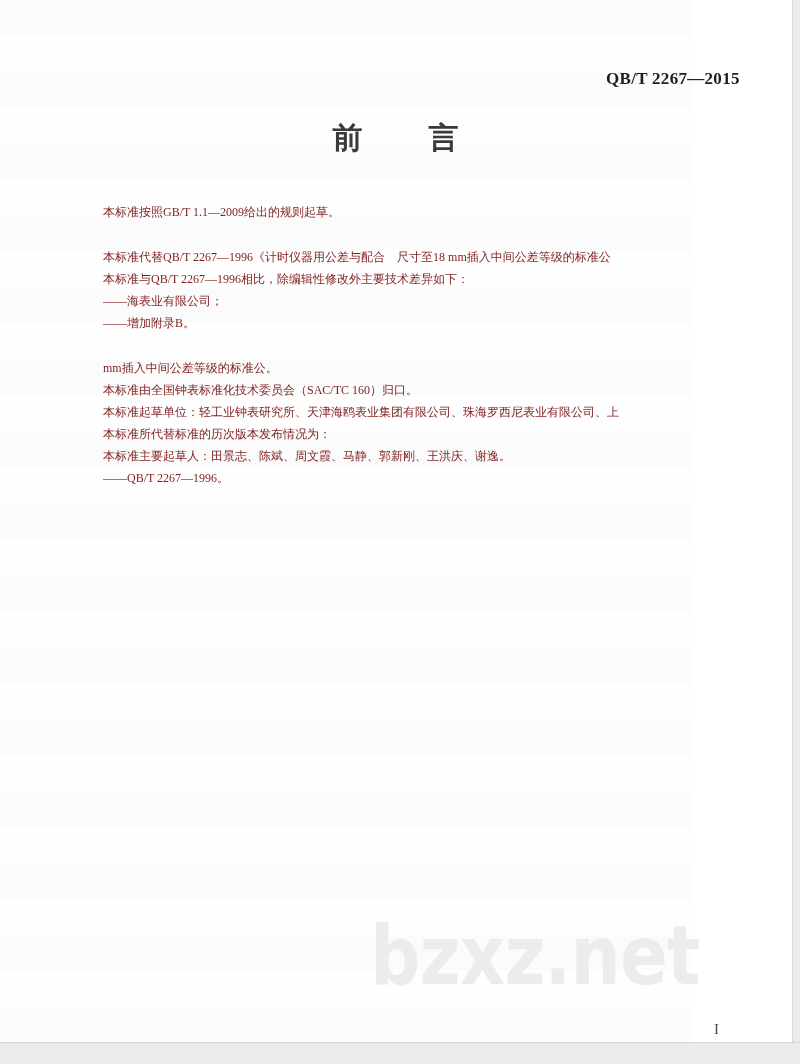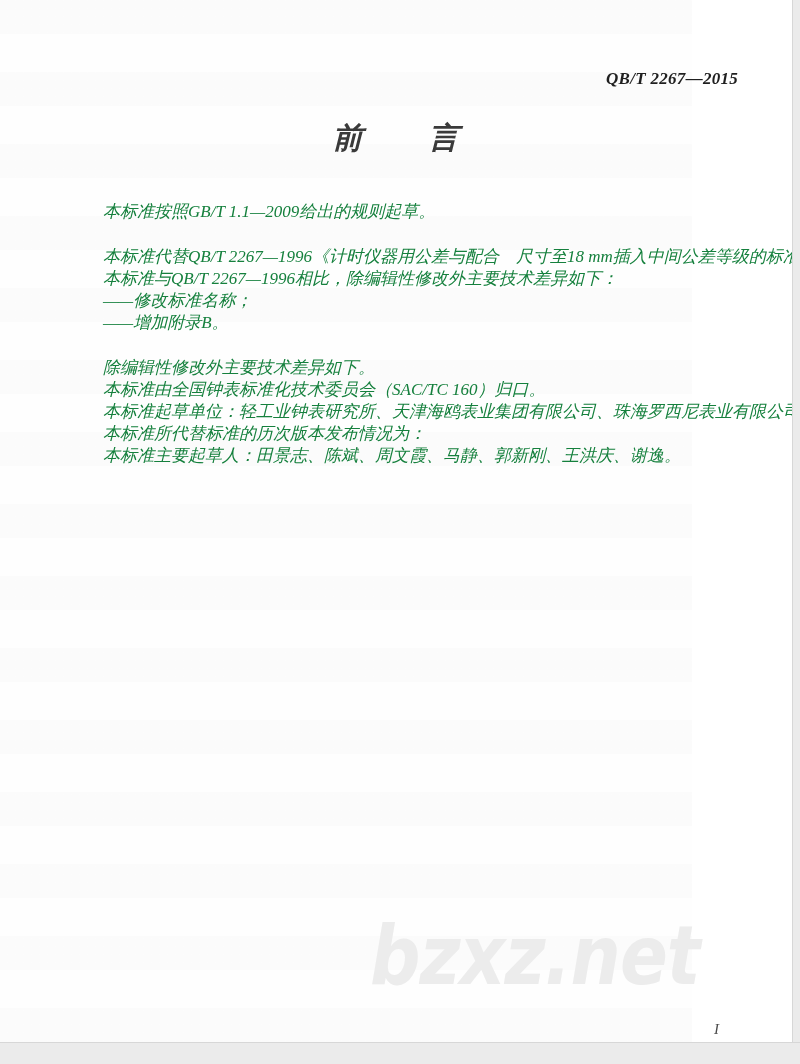--- a/index.html
+++ b/index.html
@@ -9,21 +9,20 @@
     height: 1064px;
     overflow: hidden;
     background: #ffffff;
     font-family: "Liberation Serif", "DejaVu Serif", serif;
   }
   .scan {
     position: relative;
     width: 692px;
     height: 1064px;
     background: #fefefe;
-    font-style: italic;
   }
   
   .scan::before {
     content: "";
     position: absolute;
     inset: 0;
     background: repeating-linear-gradient(
       to bottom,
       rgba(0,0,0,0.012) 0px, rgba(0,0,0,0.012) 34px,
       rgba(0,0,0,0.0) 34px, rgba(0,0,0,0.0) 72px
@@ -50,23 +49,23 @@
     font-weight: bold;
     color: #3a3a3a;
     letter-spacing: 2px;
     white-space: pre;
   }
   .content {
     position: absolute;
     top: 201px;
     left: 83px;
     width: 655px;
-    font-size: 17px;
+    font-size: 12px;
     line-height: 22px;
-    color: #15803d;
+    color: #7f1d1d;
   }
   .ln { white-space: nowrap; }
   .ind { padding-left: 20px; }
   .sp { height: 23px; }
   .watermark {
     position: absolute;
     top: 915px;
     left: 370px;
     font-family: "DejaVu Sans", "Liberation Sans", sans-serif;
     font-weight: bold;
@@ -114,28 +113,29 @@
 
   <div class="header-code">QB/T 2267—2015</div>
 
   <div class="doc-title">前　　言</div>
 
   <div class="content">
     <div class="ln ind">本标准按照GB/T 1.1—2009给出的规则起草。</div>
     <div class="sp"></div>
     <div class="ln ind">本标准代替QB/T 2267—1996《计时仪器用公差与配合　尺寸至18 mm插入中间公差等级的标准公</div>
     <div class="ln ind">本标准与QB/T 2267—1996相比，除编辑性修改外主要技术差异如下：</div>
-    <div class="ln ind">——修改标准名称；</div>
+    <div class="ln ind">——海表业有限公司；</div>
     <div class="ln ind">——增加附录B。</div>
     <div class="sp"></div>
-    <div class="ln ind">除编辑性修改外主要技术差异如下。</div>
+    <div class="ln ind">mm插入中间公差等级的标准公。</div>
     <div class="ln ind">本标准由全国钟表标准化技术委员会（SAC/TC 160）归口。</div>
     <div class="ln ind">本标准起草单位：轻工业钟表研究所、天津海鸥表业集团有限公司、珠海罗西尼表业有限公司、上</div>
     <div class="ln ind">本标准所代替标准的历次版本发布情况为：</div>
     <div class="ln ind">本标准主要起草人：田景志、陈斌、周文霞、马静、郭新刚、王洪庆、谢逸。</div>
+    <div class="ln ind">——QB/T 2267—1996。</div>
   </div>
 
   <div class="watermark">bzxz.net</div>
 
   <div class="page-number">I</div>
 
   <div class="edge-right"></div>
   <div class="edge-bottom"></div>
 
 </div>

